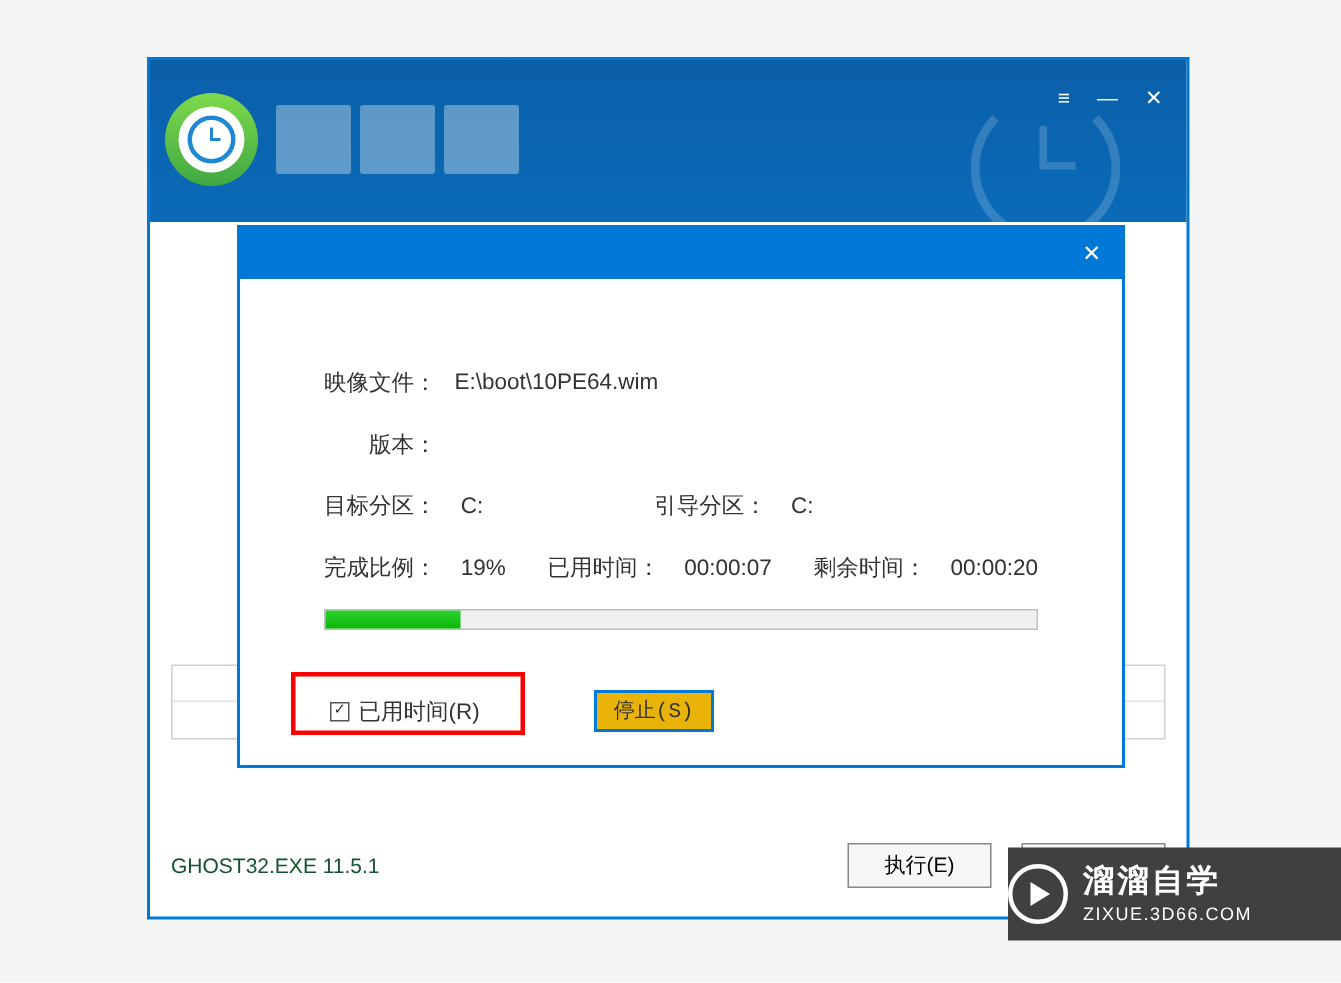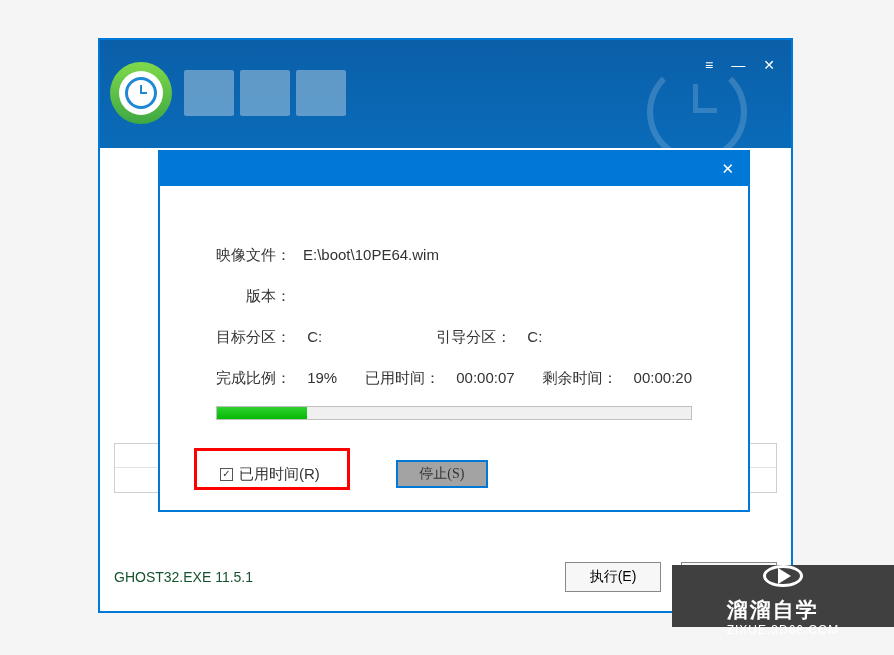--- a/index.html
+++ b/index.html
@@ -255,27 +255,27 @@
       width: 13px;
       height: 13px;
       border: 1px solid #555;
       display: inline-flex;
       align-items: center;
       justify-content: center;
       font-size: 10px;
       line-height: 1;
     }
     .stop-btn {
-      width: 92px;
+      width: 80px;
       height: 28px;
       border: 2px solid #0078d7;
-      background: #a3a3a3;
+      background: #eab308;
       color: #333;
       font-size: 14px;
-      font-family: Liberation Serif, serif;
+      font-family: Liberation Mono, monospace;
       cursor: pointer;
     }
     .red-box {
       position: absolute;
       left: 194px;
       top: 448px;
       width: 156px;
       height: 42px;
       border: 3px solid #ff0000;
       z-index: 20;
@@ -292,21 +292,20 @@
       position: absolute;
       right: 0;
       bottom: 28px;
       width: 222px;
       height: 62px;
       background: #404040;
       display: flex;
       align-items: center;
       z-index: 30;
       gap: 10px;
-      flex-direction: column;
     }
     .play-icon {
       width: 40px;
       height: 40px;
       border: 3px solid #fff;
       border-radius: 50%;
       display: flex;
       align-items: center;
       justify-content: center;
     }

